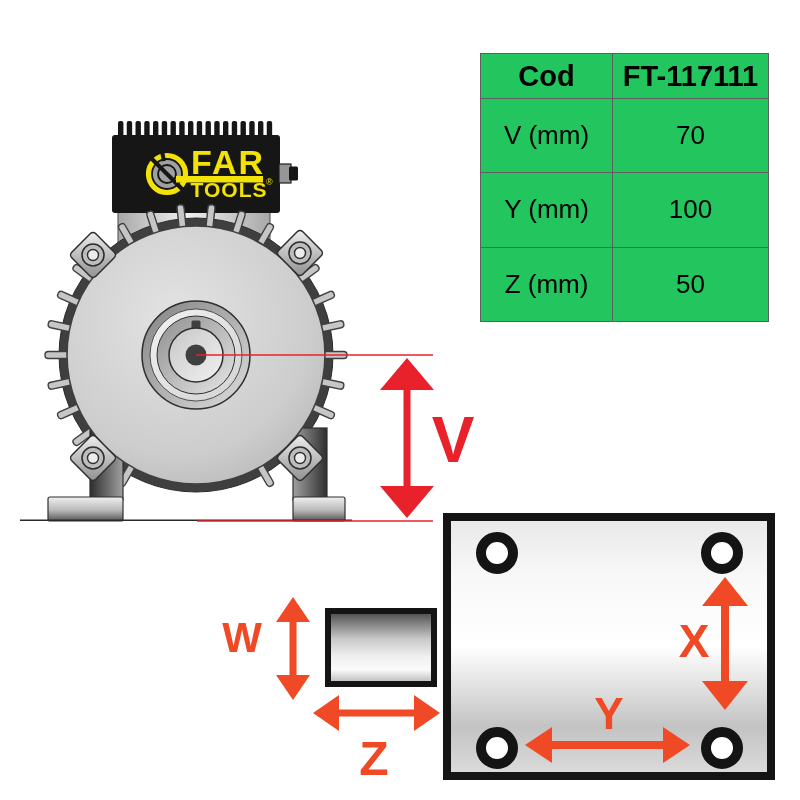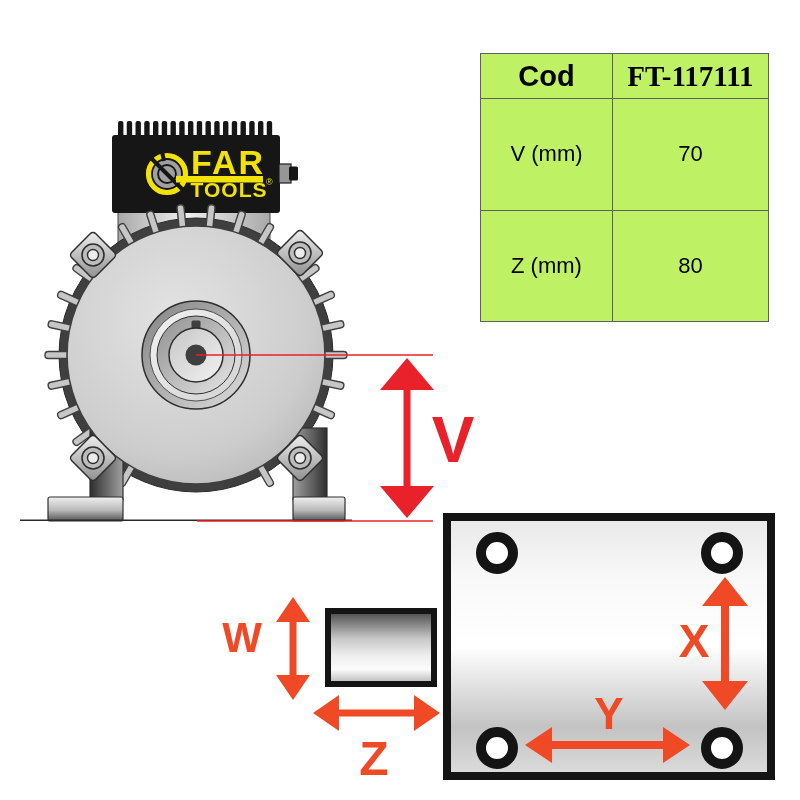--- a/index.html
+++ b/index.html
@@ -1,28 +1,28 @@
 <!DOCTYPE html>
 <html><head>
 <meta charset="utf-8">
 <style>
   html,body{margin:0;padding:0;background:#fff;}
   #canvas{position:relative;width:800px;height:800px;background:#fff;overflow:hidden;
           font-family:"Liberation Sans", sans-serif;}
   #diagram-svg{position:absolute;left:0;top:0;}
   
   .spec-table{position:absolute;left:480px;top:53px;width:286px;height:269px;
-    border-collapse:collapse;table-layout:fixed;background:#bef264;}
+    border-collapse:collapse;table-layout:fixed;background:#22c55e;}
   .spec-table th,.spec-table td{
     border:1.6px solid #5f5f5f;text-align:center;vertical-align:middle;
     color:#000;padding:0;height:44px;overflow:hidden;}
   .spec-table th{font-size:29px;font-weight:bold;}
-  .spec-table td{font-size:22px;font-weight:normal;}
+  .spec-table td{font-size:26px;font-weight:normal;}
   .col-label{width:131px;}
-  .col-value{width:155px;font-family:Liberation Serif, serif;}
+  .col-value{width:155px;}
   text{font-family:"Liberation Sans", sans-serif;}
   .dim-label{font-weight:bold;}
 </style>
 </head>
 <body>
 
 <div id="canvas">
 
 <svg id="diagram-svg" width="800" height="800" viewBox="0 0 800 800">
   <defs>
@@ -259,18 +259,22 @@
         <th class="col-label">Cod</th>
         <th class="col-value">FT-117111</th>
       </tr>
     </thead>
     <tbody>
       <tr>
         <td>V (mm)</td>
         <td>70</td>
       </tr>
       <tr>
+        <td>Y (mm)</td>
+        <td>100</td>
+      </tr>
+      <tr>
         <td>Z (mm)</td>
-        <td>80</td>
+        <td>50</td>
       </tr>
     </tbody>
   </table>
 </div>
 
 </body></html>

